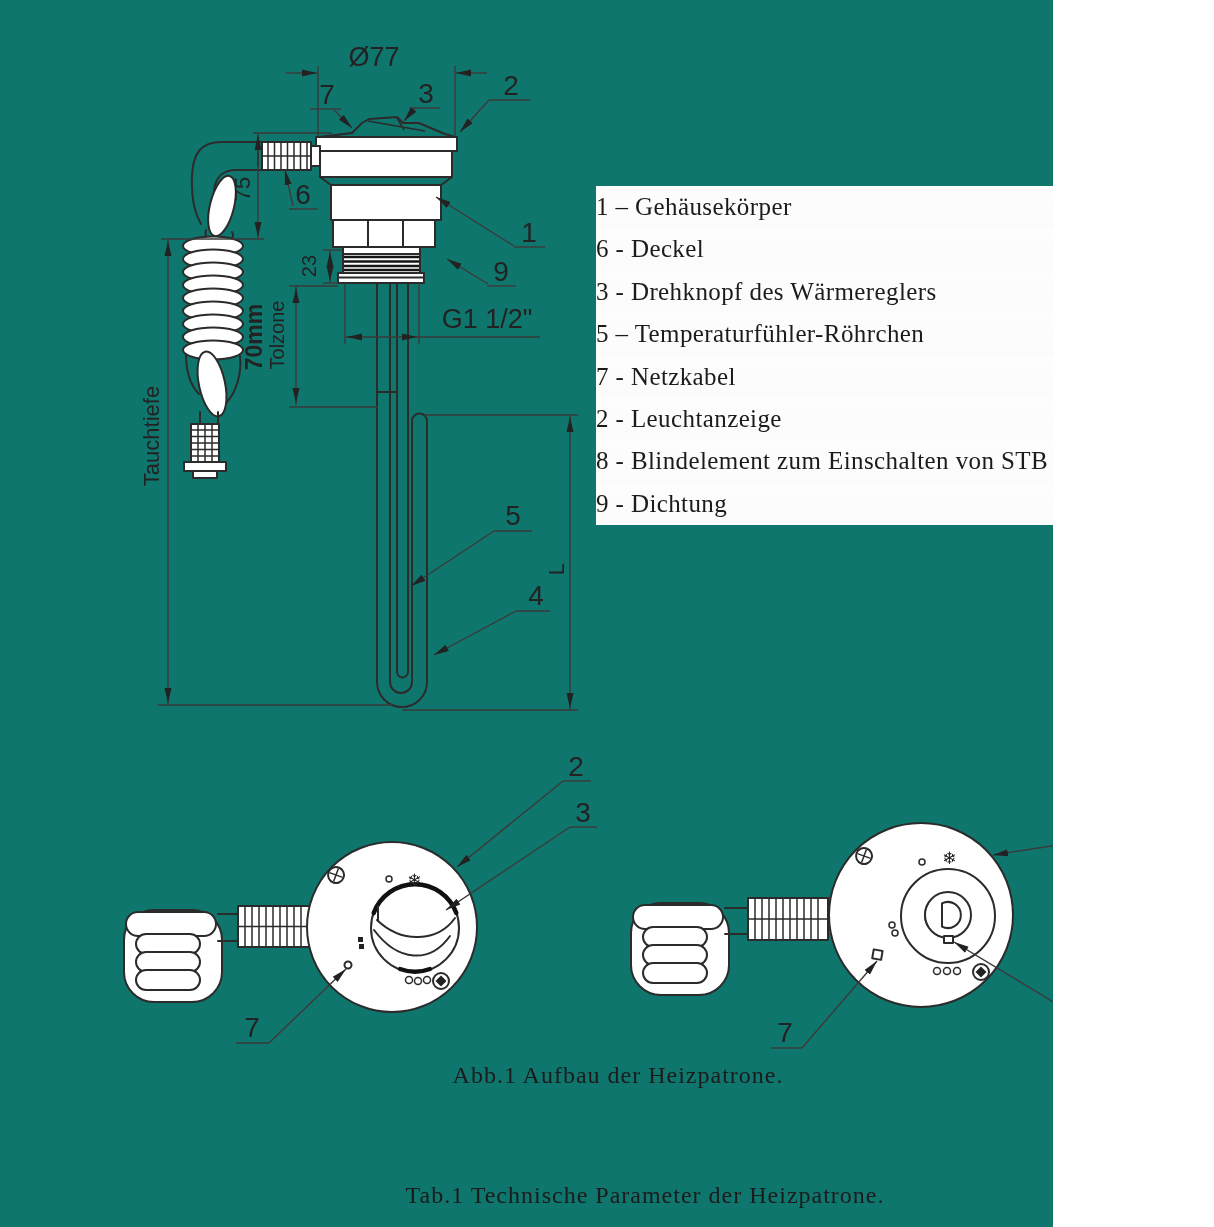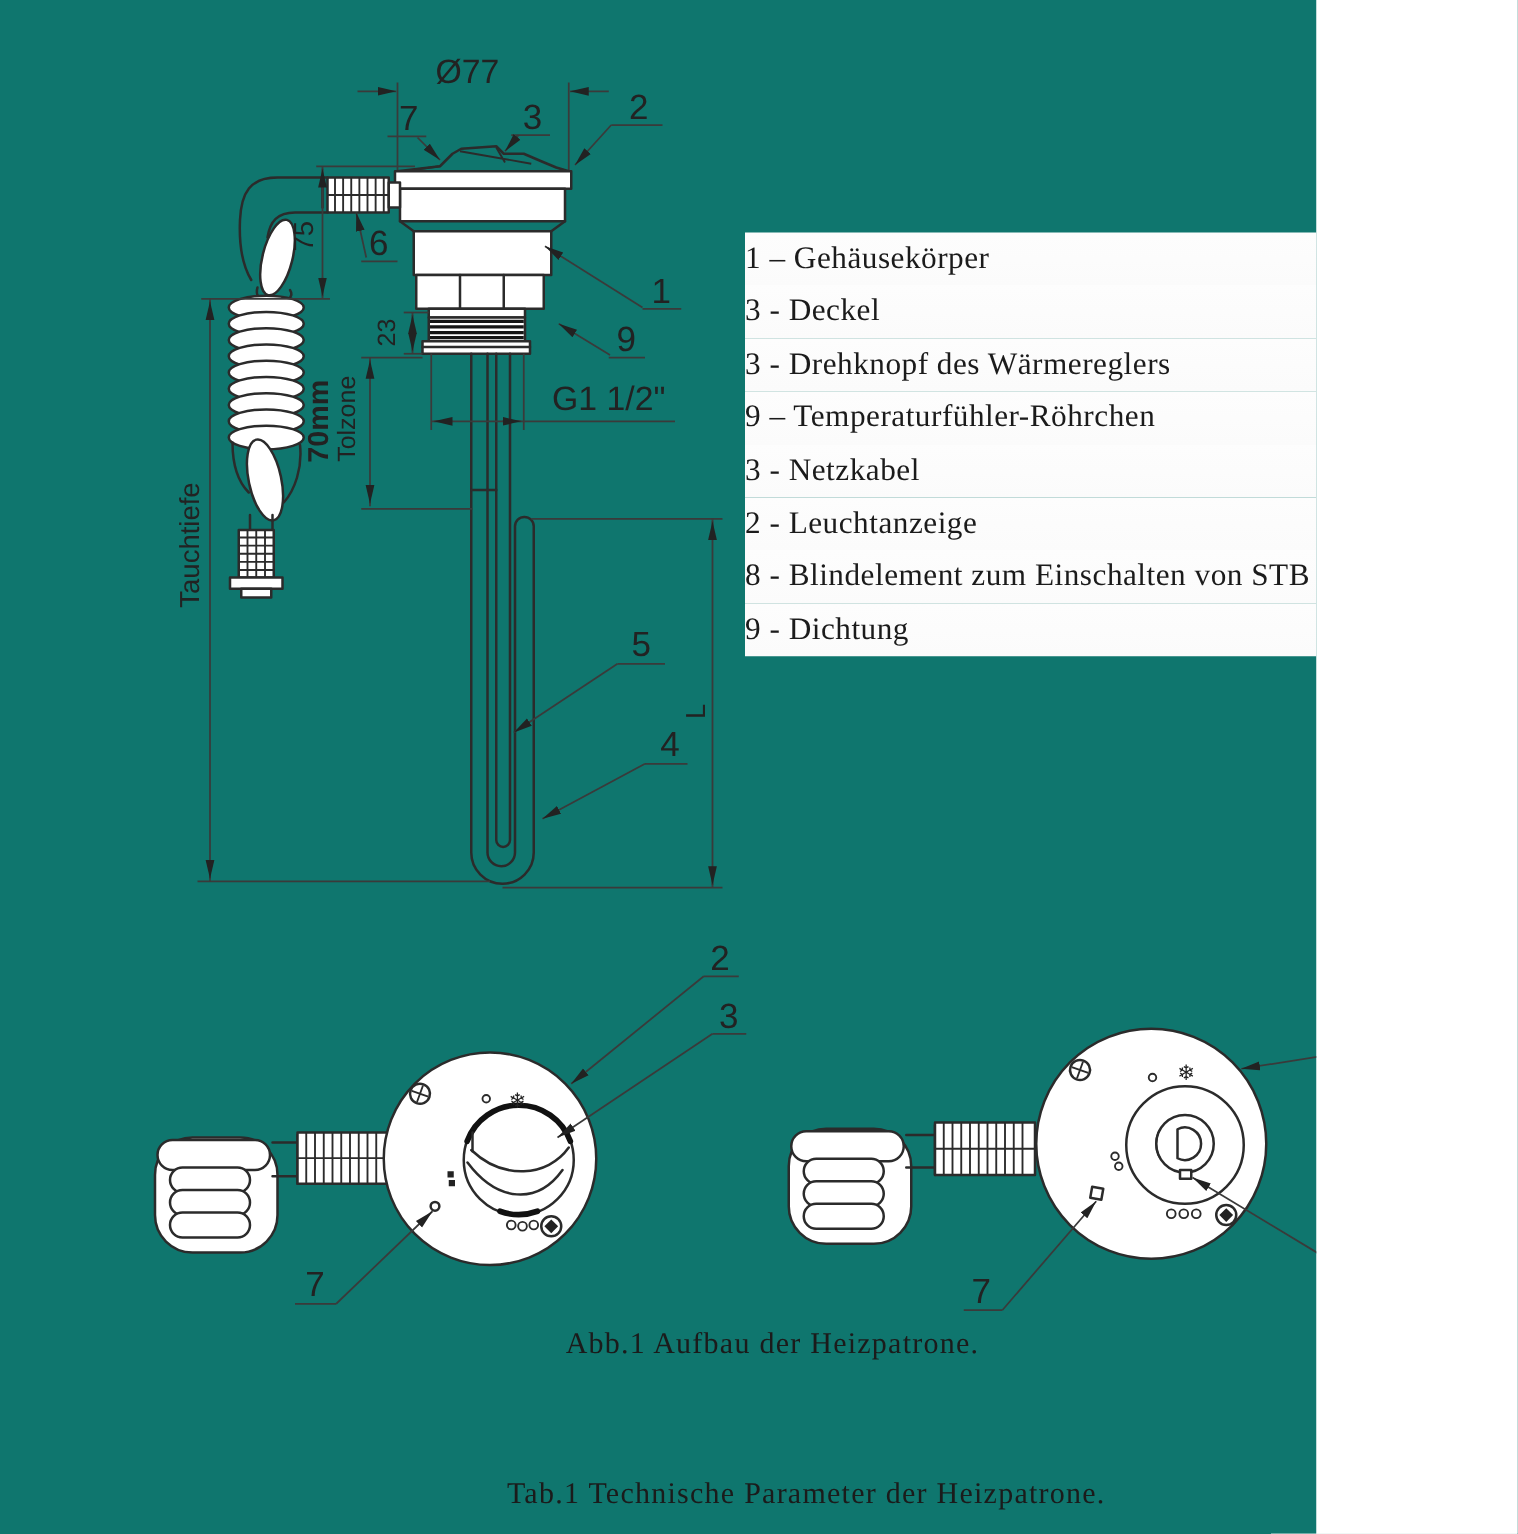--- a/index.html
+++ b/index.html
@@ -318,24 +318,24 @@
 
       <text class="co" x="785" y="1042" text-anchor="middle">7</text>
       <path class="dim" d="M771,1048 H802"></path>
       <line class="dim" x1="802" y1="1048" x2="877" y2="961" marker-end="url(#arr)"></line>
     </g>
   </g>
 </svg>
 
   <div class="legend">
     <div class="legend-item">1 – Gehäusekörper</div>
-    <div class="legend-item">3 - Deckel</div>
+    <div class="legend-item">6 - Deckel</div>
     <div class="legend-item">3 - Drehknopf des Wärmereglers</div>
-    <div class="legend-item">9 – Temperaturfühler-Röhrchen</div>
-    <div class="legend-item">3 - Netzkabel</div>
+    <div class="legend-item">5 – Temperaturfühler-Röhrchen</div>
+    <div class="legend-item">7 - Netzkabel</div>
     <div class="legend-item">2 - Leuchtanzeige</div>
     <div class="legend-item">8 - Blindelement zum Einschalten von STB</div>
     <div class="legend-item">9 - Dichtung</div>
   </div>
 
   <div class="caption-fig">Abb.1 Aufbau der Heizpatrone.</div>
   <div class="caption-tab">Tab.1 Technische Parameter der Heizpatrone.</div>
 
 </div>
 

